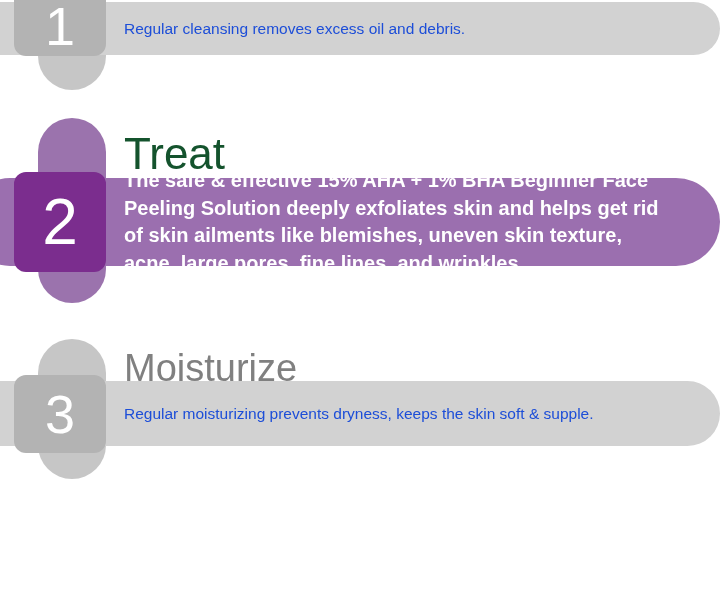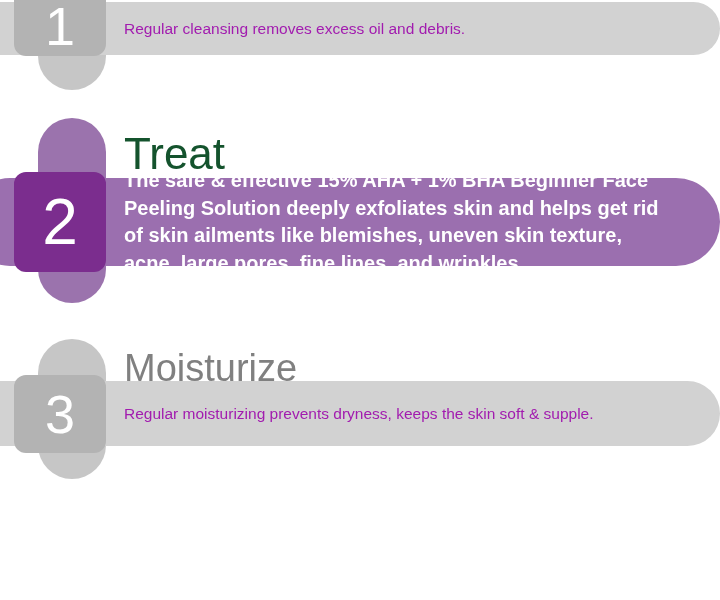--- a/index.html
+++ b/index.html
@@ -47,21 +47,21 @@
   }
 
   .bar-text {
     position: absolute;
     left: 158px;
     right: 56px;
     top: 50%;
     transform: translateY(-50%);
     font-size: 15.5px;
     line-height: 1.35;
-    color: #a21caf;
+    color: #1d4ed8;
   }
   .bar-text.on-purple {
     color: #ffffff;
     font-weight: bold;
     font-size: 20px;
     line-height: 1.38;
   }
 
   
   .badge {

